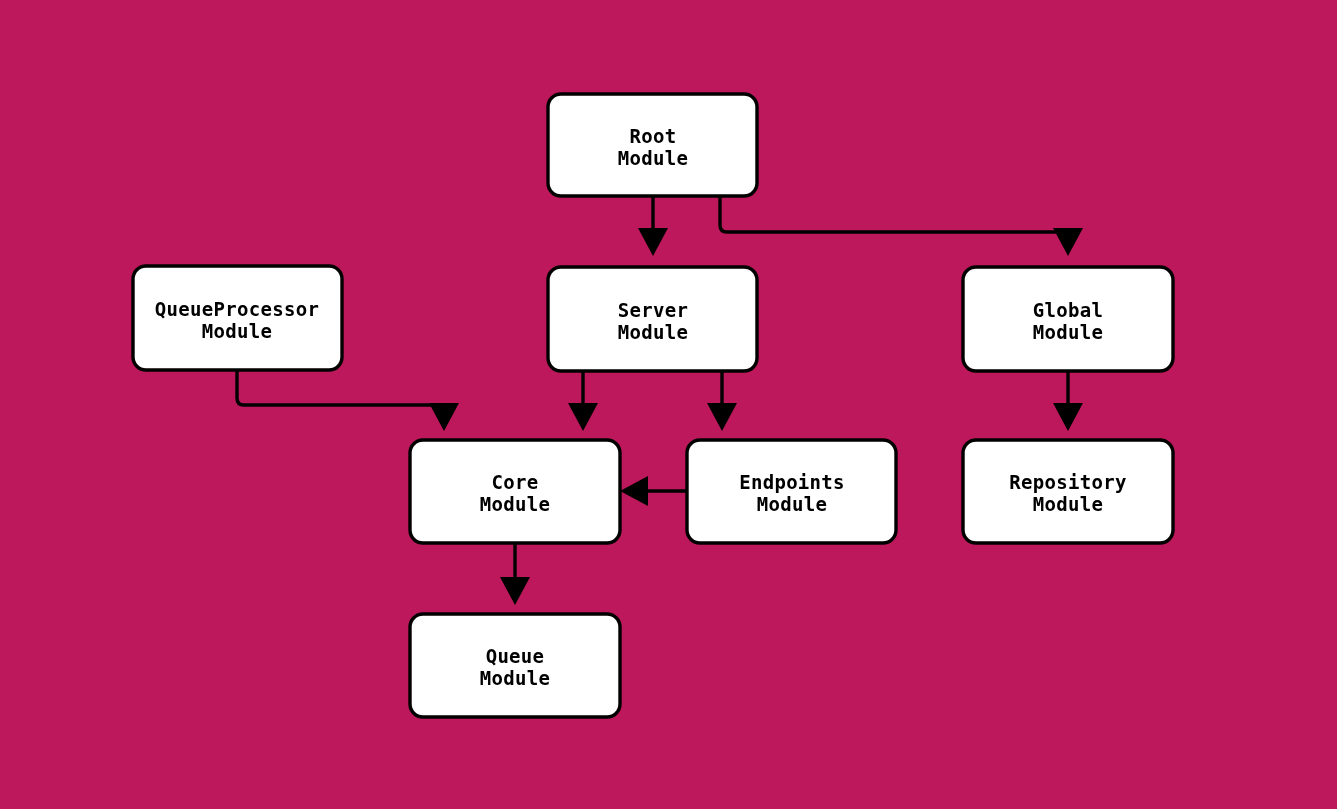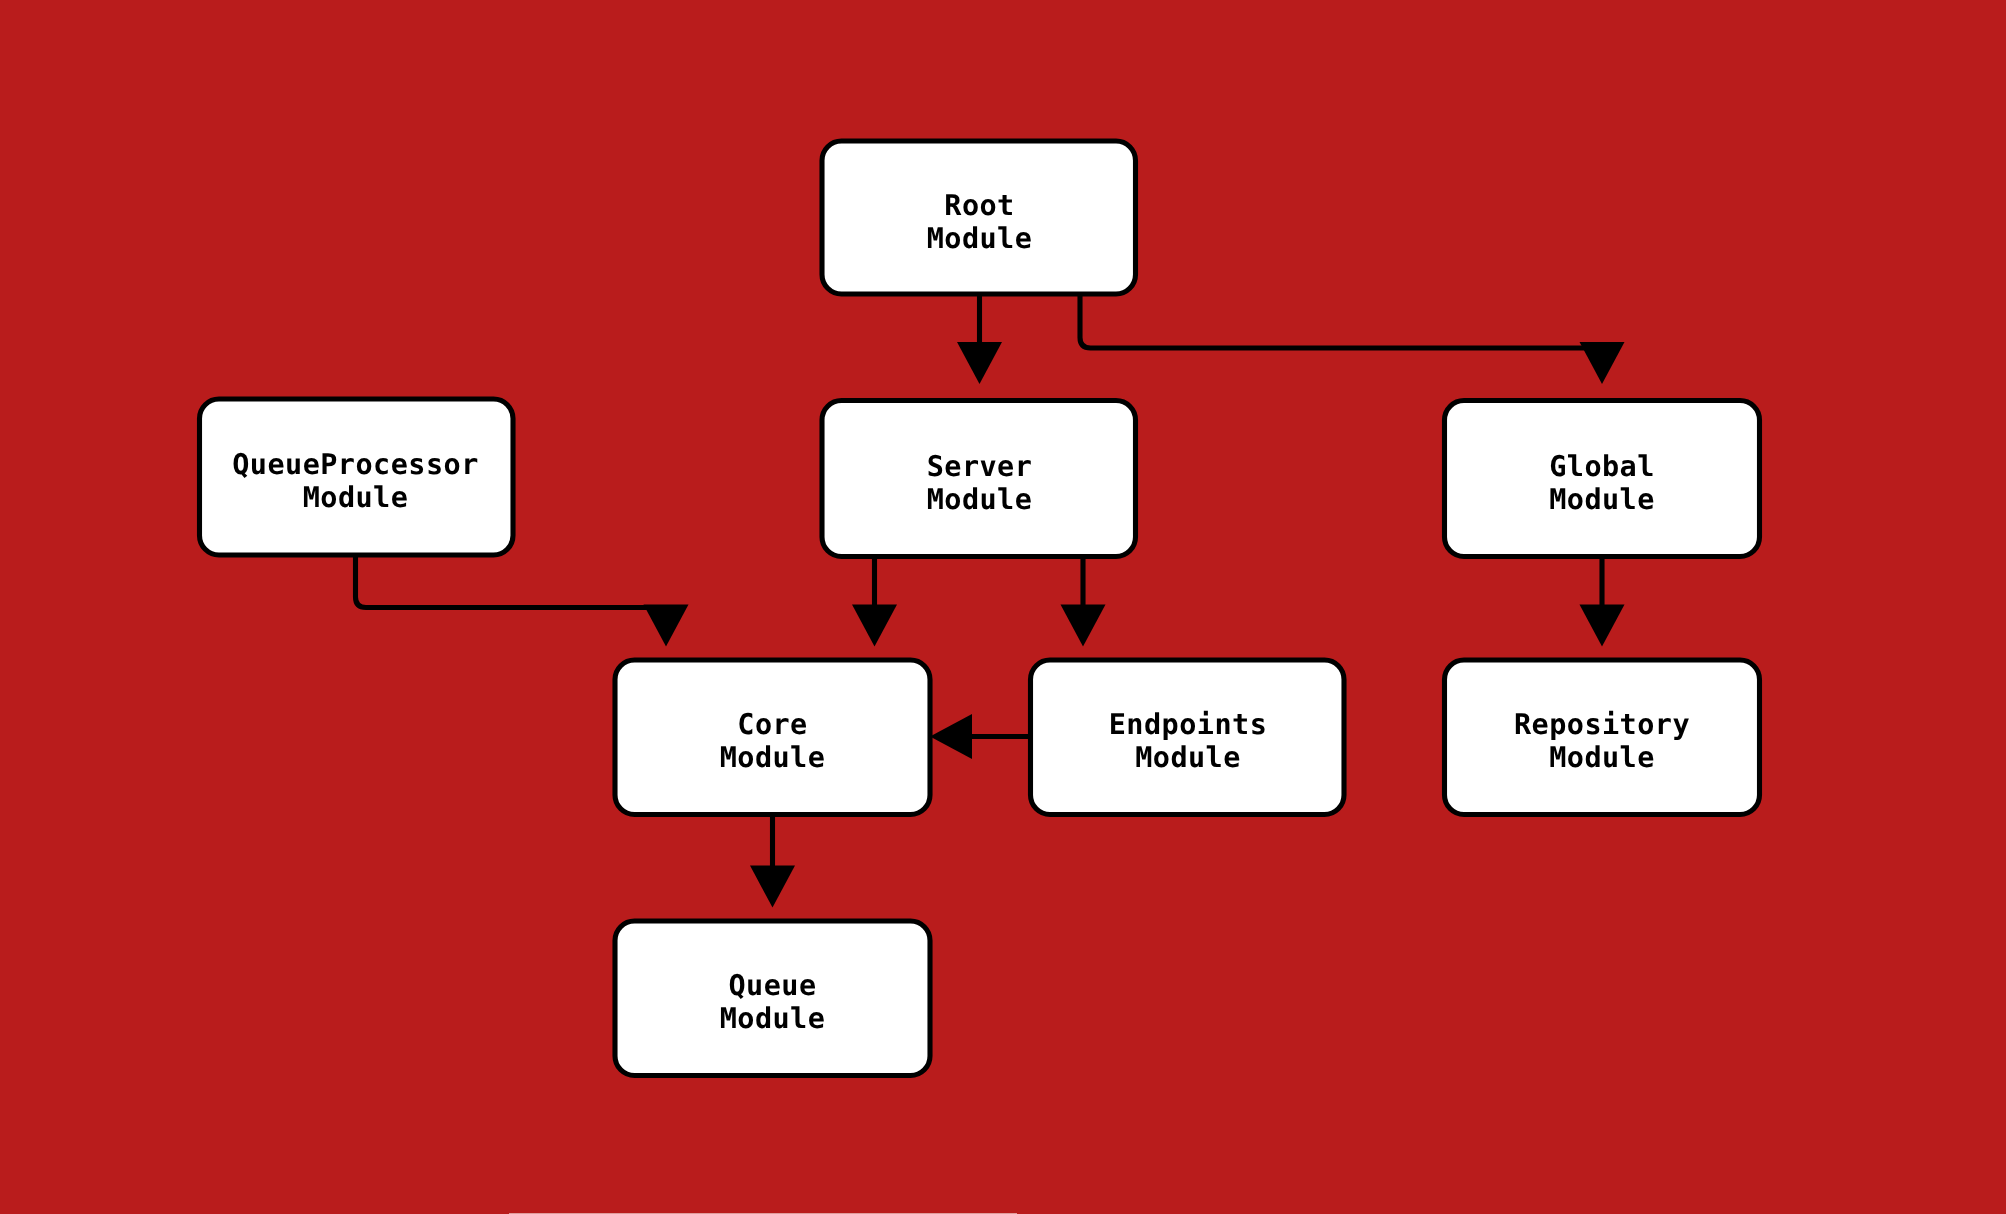--- a/index.html
+++ b/index.html
@@ -10,21 +10,21 @@
   body {
     width: 1337px;
     height: 809px;
     overflow: hidden;
     font-family: "DejaVu Sans Mono", "Liberation Mono", monospace;
   }
   #diagram-canvas {
     position: relative;
     width: 1337px;
     height: 809px;
-    background: #b91c1c;
+    background: #be185d;
   }
   svg.diagram {
     position: absolute;
     top: 0;
     left: 0;
     width: 1337px;
     height: 809px;
     display: block;
   }
   .node-box {

